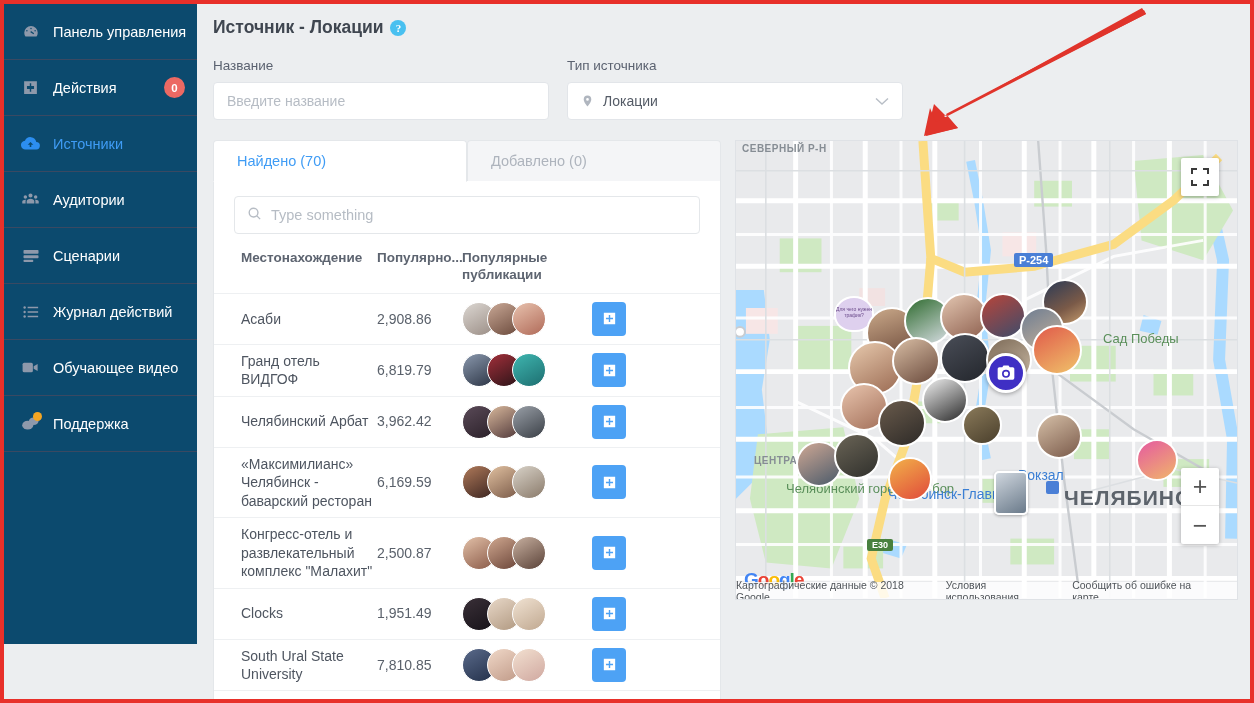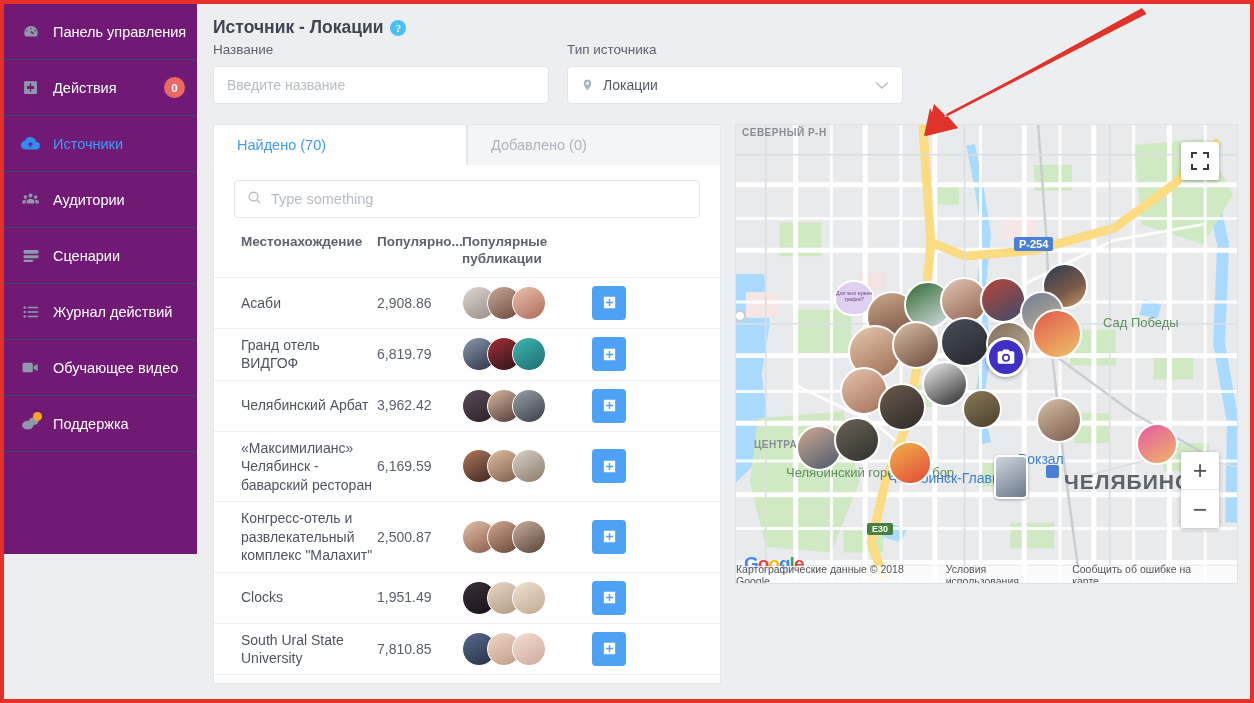--- a/index.html
+++ b/index.html
@@ -6,22 +6,22 @@
   html, body { width: 1254px; height: 703px; overflow: hidden; }
   body {
     font-family: "Liberation Sans", sans-serif;
     background: #eceef0;
     border: 4px solid #e8302a;
   }
   .app { position: relative; width: 1246px; height: 695px; display: flex; overflow: hidden; background: #eceef0; }
 
   
   .sidebar {
-    width: 193px; flex: 0 0 193px; height: 550px;
-    background: #701a75;
+    width: 193px; flex: 0 0 193px; height: 640px;
+    background: #0c4a6e;
     overflow: hidden;
   }
   .nav-item {
     display: flex; align-items: center; gap: 13px;
     height: 56px; padding: 0 12px 0 17px;
     border-bottom: 1px solid #3a4962;
     color: #ffffff; font-size: 14.5px; cursor: pointer;
     position: relative;
   }
   .nav-item.active { color: #3f9cf5; }
@@ -40,21 +40,21 @@
   }
   .dot-orange {
     position: absolute; top: -2px; right: -2px;
     width: 9px; height: 9px; border-radius: 50%; background: #f5a623;
   }
 
   
   .main { flex: 1; height: 695px; padding: 13px 12px 0 16px; position: relative; overflow: hidden; }
   .page-title {
     font-size: 17.5px; font-weight: bold; color: #3f4650;
-    display: flex; align-items: center; gap: 7px; margin-bottom: 4px;
+    display: flex; align-items: center; gap: 7px; margin-bottom: 20px;
   }
   .help-icon {
     width: 16px; height: 16px; border-radius: 50%; background: #49c0f0;
     color: #fff; font-size: 11px; font-weight: bold;
     display: flex; align-items: center; justify-content: center;
     cursor: pointer; font-family: "Liberation Serif", serif;
   }
 
   .form-row { display: flex; gap: 18px; margin-bottom: 20px; }
   .field { width: 336px; }

